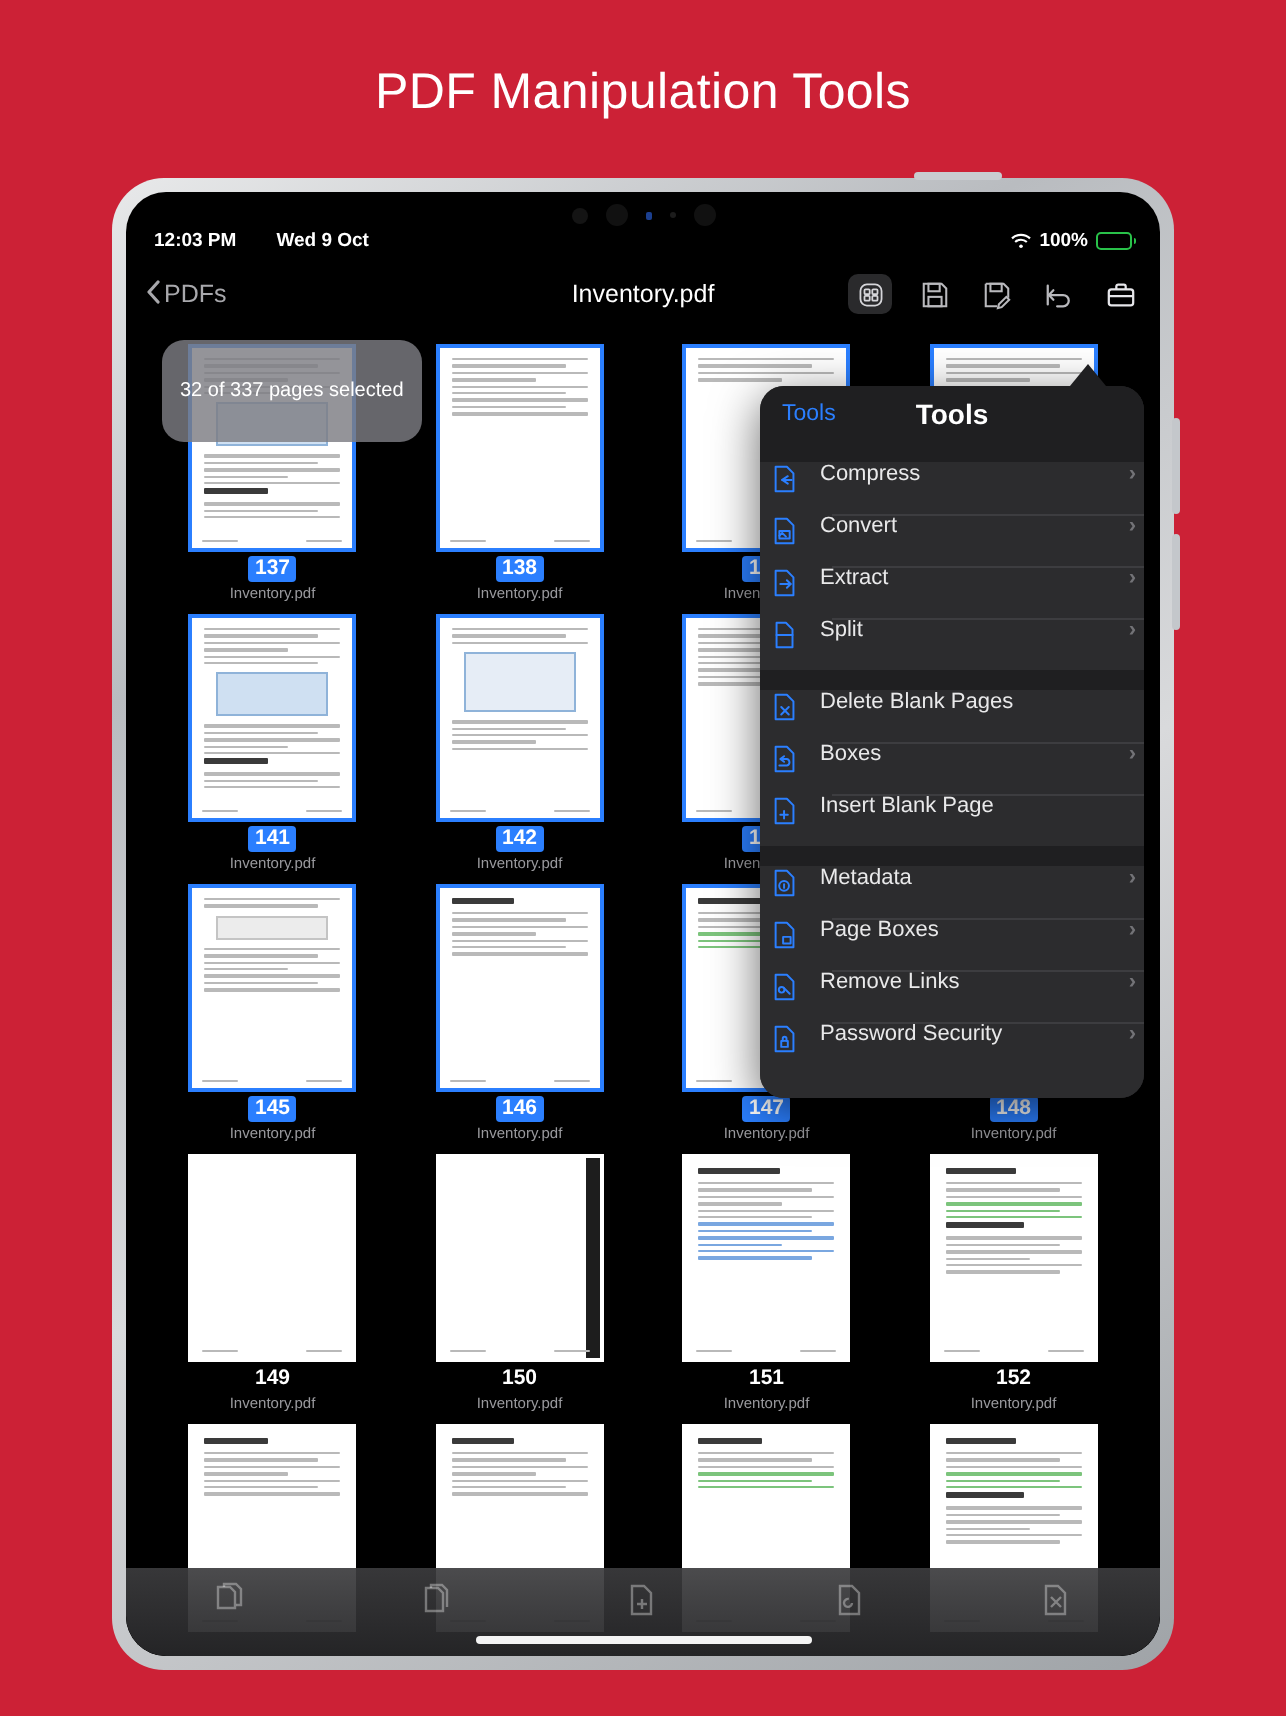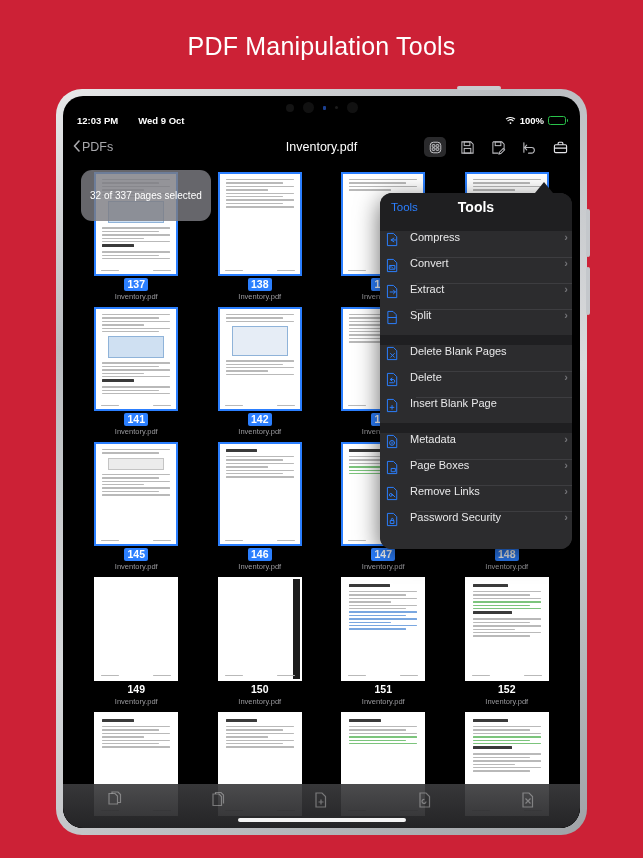--- a/index.html
+++ b/index.html
@@ -754,21 +754,21 @@
        <span class="pop-label">Delete Blank Pages</span>
        </div>
             <div class="pop-row">
               <span class="pop-ico">
          <svg width="15" height="15" viewBox="0 0 16 16" fill="none" stroke="#2b7fff" stroke-width="1.05" stroke-linecap="round" stroke-linejoin="round">
                   <path d="M3 1.5h6L12.5 5v9.5H3z"></path>
                   <path d="M5 11.5h4a1.8 1.8 0 000-3.5H6"></path>
                   <path d="M7.5 6.5L5.5 8l2 1.5"></path>
                 </svg>
        </span>
-       <span class="pop-label">Delete</span>
+       <span class="pop-label">Boxes</span>
        <span class="chev">›</span>
             </div>
             <div class="pop-row">
               <span class="pop-ico">
          <svg width="15" height="15" viewBox="0 0 16 16" fill="none" stroke="#2b7fff" stroke-width="1.05" stroke-linecap="round" stroke-linejoin="round">
                   <path d="M3 1.5h6L12.5 5v9.5H3z"></path>
                   <path d="M7.5 8v4M5.5 10h4"></path>
                 </svg>
        </span>
        <span class="pop-label">Insert Blank Page</span>

